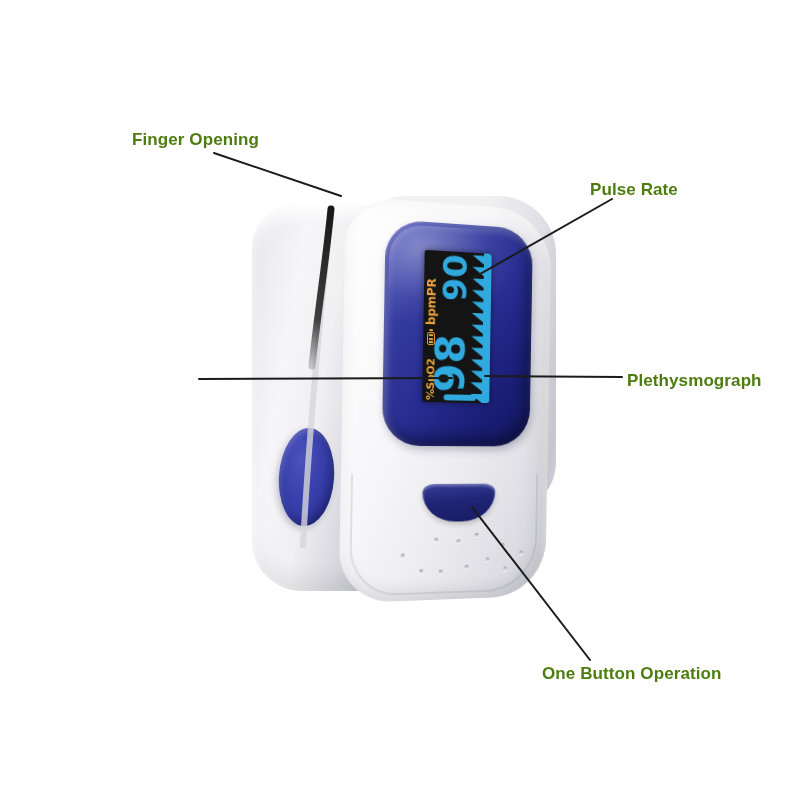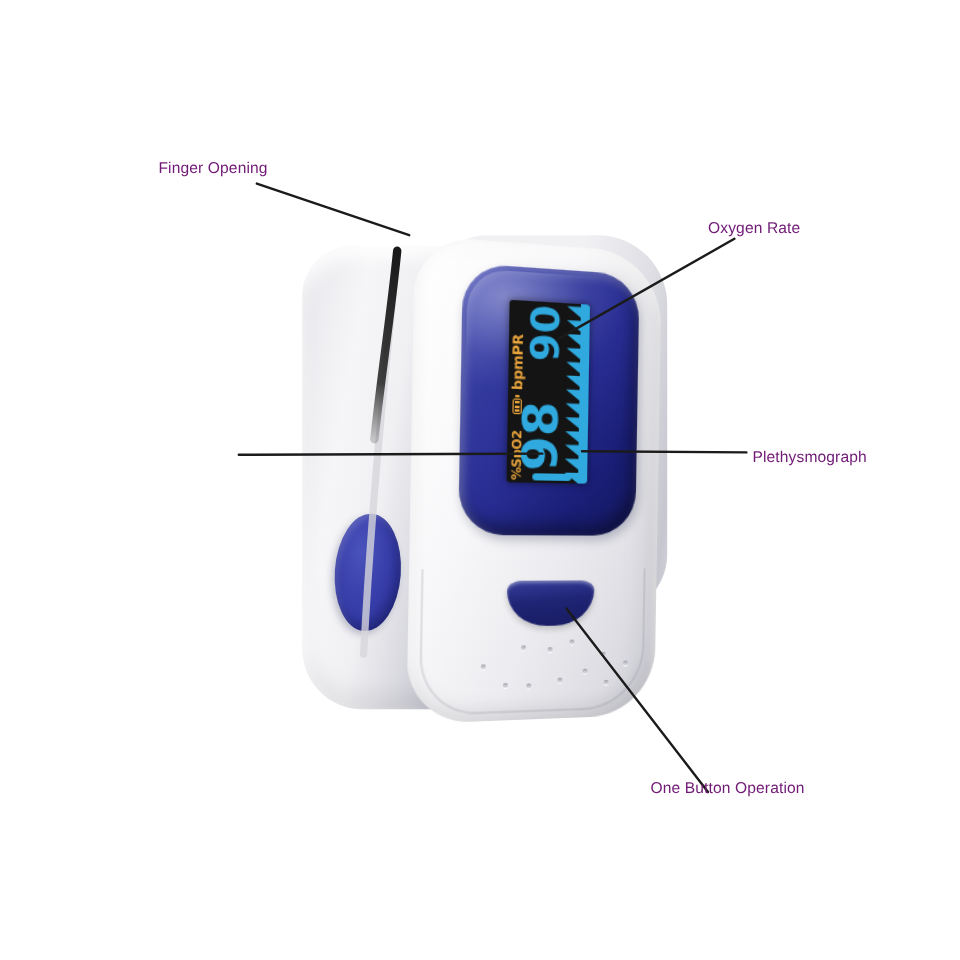--- a/index.html
+++ b/index.html
@@ -6,27 +6,27 @@
     --panel-blue:#272c91; --screen-black:#141414; --value-cyan:#2fa9de;
     --label-amber:#e7a33c; --button-navy:#1f2475; --side-button-blue:#3239a5;
     --body-white:#f2f2f5; --line-black:#1b1b1b;
   }
   *{margin:0;padding:0;box-sizing:border-box;}
   html,body{width:800px;height:800px;background:#ffffff;overflow:hidden;
     font-family:"Liberation Sans",sans-serif;}
   .stage{position:relative;width:800px;height:800px;background:#fff;}
 
   
-  .ann{position:absolute;color:#701a75;font-size:13px;font-weight:400;
+  .ann{position:absolute;color:#4d7c0f;font-size:17px;font-weight:700;
     line-height:23px;letter-spacing:.1px;z-index:20;}
   .ann-finger{left:132px;top:128px;}
   .ann-pulse{left:590px;top:178px;}
   .ann-blood{left:86px;top:352px;width:122px;}
   .ann-pleth{left:627px;top:369px;}
-  .ann-onebtn{left:542px;top:645px;text-align:center;}
+  .ann-onebtn{left:542px;top:662px;text-align:center;}
 
   
   .back-shell{position:absolute;left:358px;top:196px;width:198px;height:316px;z-index:1;
     border-radius:48px 58px 50px 40px;
     background:linear-gradient(97deg,#f1f1f4 55%,#dedee4 80%,#c6c6cf 95%,#d4d4da 100%);}
   .side-panel{position:absolute;left:252px;top:205px;width:128px;height:386px;z-index:2;
     border-radius:42px 14px 20px 50px;
     background:linear-gradient(100deg,#e7e7ec 0%,#f6f6f8 30%,#f0f0f3 52%,#d7d7de 75%,#c3c3cc 90%,#b9b9c3 100%);
     box-shadow:inset 0 10px 14px rgba(255,255,255,.85), inset 0 -14px 18px rgba(0,0,0,.06);}
   .side-button{position:absolute;left:279px;top:428px;width:55px;height:98px;z-index:3;
@@ -137,16 +137,16 @@
     <g stroke="#1b1b1b" stroke-width="2" stroke-linecap="round">
       <line x1="214" y1="153" x2="341" y2="196"></line>
       <line x1="612" y1="199" x2="466" y2="282"></line>
       <line x1="199" y1="379" x2="452" y2="378"></line>
       <line x1="485" y1="376" x2="622" y2="377"></line>
       <line x1="472" y1="507" x2="590" y2="660"></line>
     </g>
   </svg>
 
   <div class="ann ann-finger">Finger Opening</div>
-  <div class="ann ann-pulse">Oxygen Rate</div>
+  <div class="ann ann-pulse">Pulse Rate</div>
   <div class="ann ann-pleth">Plethysmograph</div>
   <div class="ann ann-onebtn">One Button Operation</div>
 </div>
 
 </body></html>

